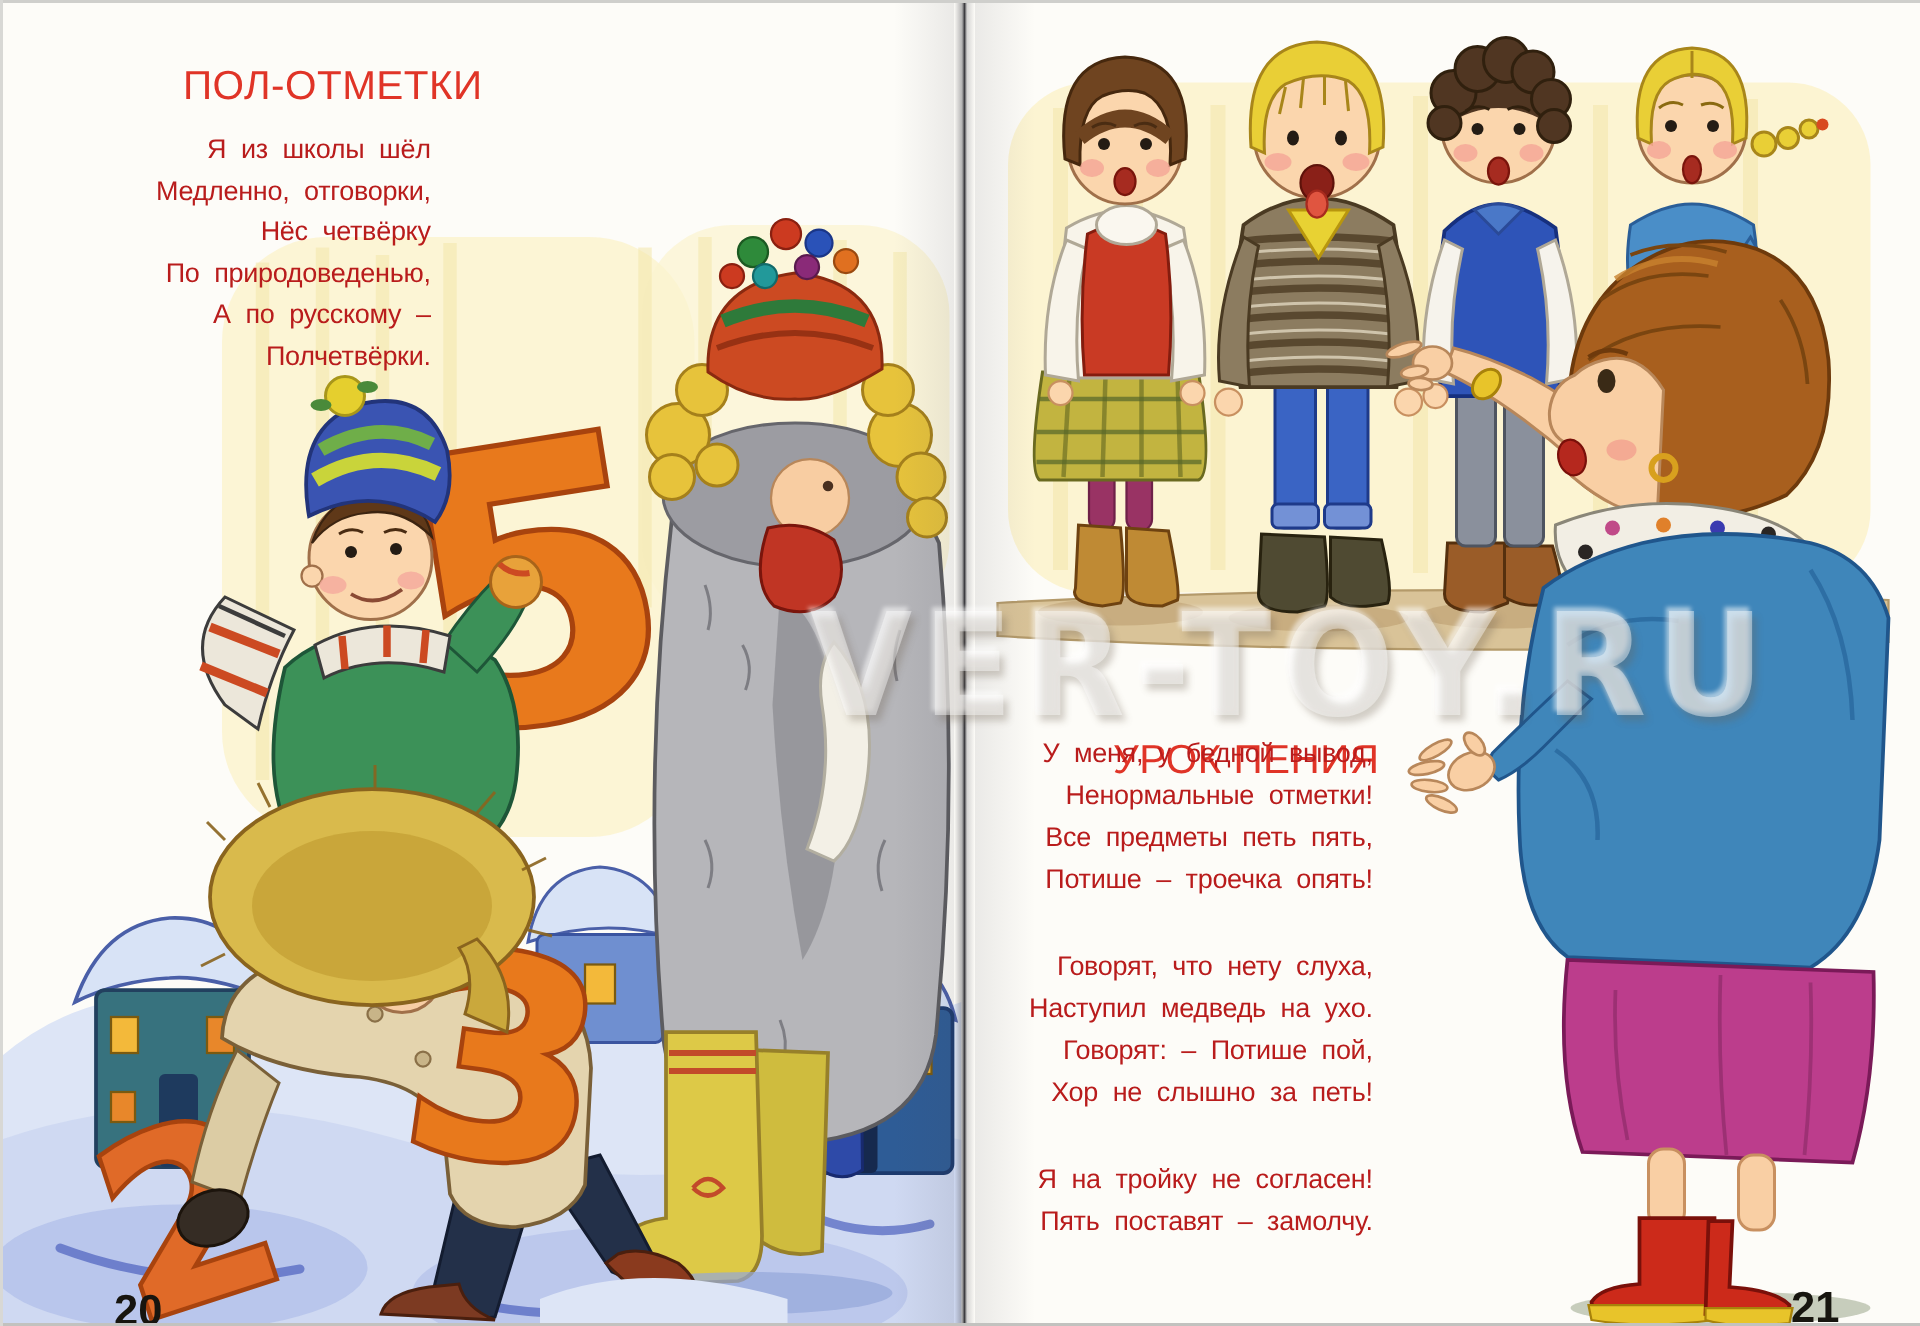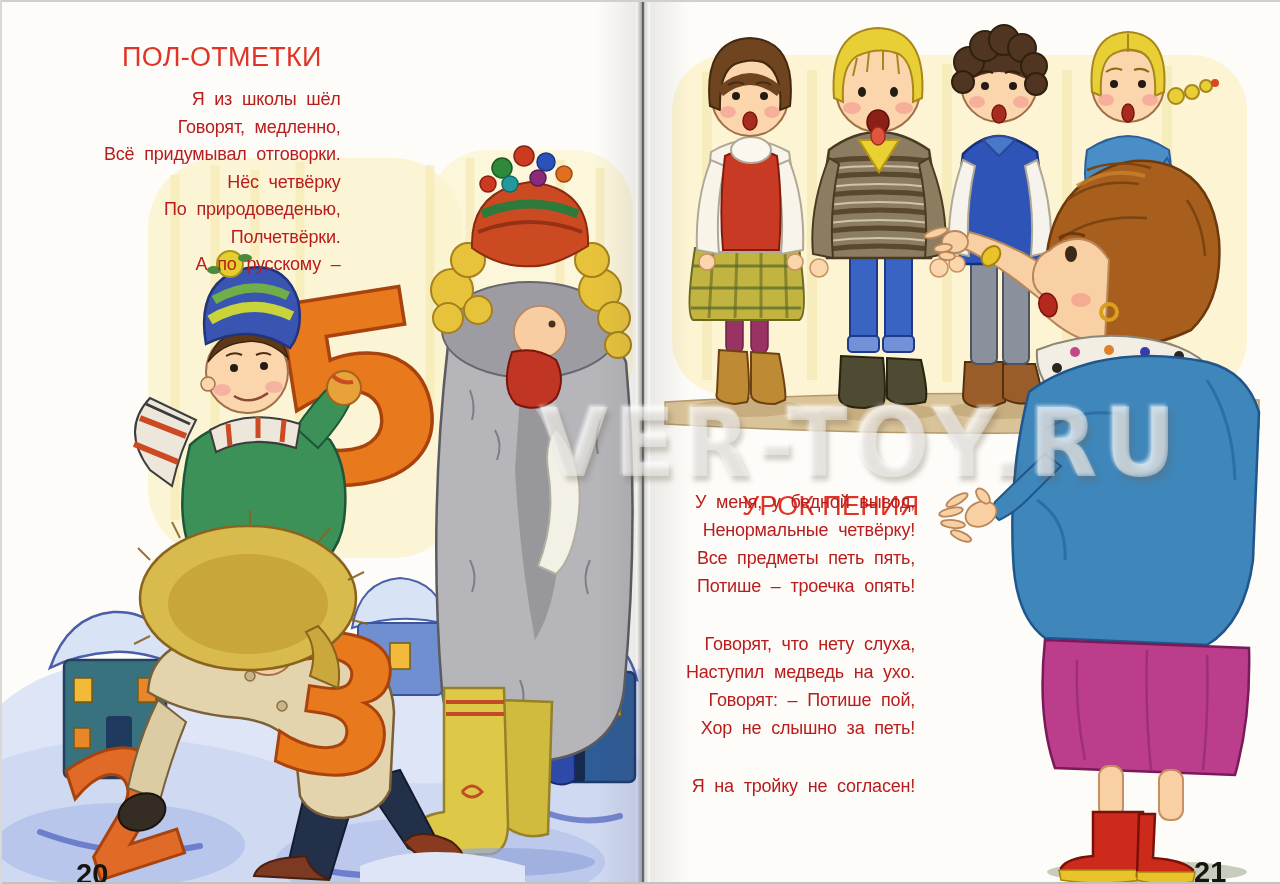--- a/index.html
+++ b/index.html
@@ -484,45 +484,45 @@
         <path d="M508,814 L506,858 Q536,860 546,870 Q546,880 520,880 L490,876 L492,814 Z" fill="#cc2a1a" stroke="#7a100a" stroke-width="2.5"></path>
         <path d="M490,872 L548,872 L546,882 Q510,886 490,880 Z" fill="#e8c42a" stroke="#a8820a" stroke-width="1.5"></path>
       </g>
     </g>
   </svg>
 
   <div class="page-title left-title">ПОЛ-ОТМЕТКИ</div>
 
   <div class="poem left-poem">
     <div class="poem-line">Я из школы шёл</div>
-    <div class="poem-line">Говорят, медленно,</div>
-    <div class="poem-line">Всё придумывал отговорки.</div>
+    <div class="poem-line">Медленно, отговорки,</div>
     <div class="poem-line">Нёс четвёрку</div>
     <div class="poem-line">По природоведенью,</div>
+    <div class="poem-line">А по русскому –</div>
     <div class="poem-line">Полчетвёрки.</div>
-    <div class="poem-line">А по русскому –</div>
   </div>
 
   <div class="page-title right-title">УРОК ПЕНИЯ</div>
 
   <div class="poem right-poem">
     <div class="stanza">
       <div class="poem-line">У меня, у бедной вывод,</div>
-      <div class="poem-line">Ненормальные четвёрку!</div>
+      <div class="poem-line">Ненормальные отметки!</div>
       <div class="poem-line">Все предметы петь пять,</div>
       <div class="poem-line">Потише – троечка опять!</div>
     </div>
     <div class="stanza">
       <div class="poem-line">Говорят, что нету слуха,</div>
       <div class="poem-line">Наступил медведь на ухо.</div>
       <div class="poem-line">Говорят: – Потише пой,</div>
       <div class="poem-line">Хор не слышно за петь!</div>
     </div>
     <div class="stanza">
       <div class="poem-line">Я на тройку не согласен!</div>
+      <div class="poem-line">Пять поставят – замолчу.</div>
     </div>
   </div>
 
   <div class="page-num left">20</div>
   <div class="page-num right">21</div>
 
   <div class="watermark">VER-TOY.RU</div>
 
   <div class="gutter-shade-l"></div>
   <div class="gutter-shade-r"></div>

